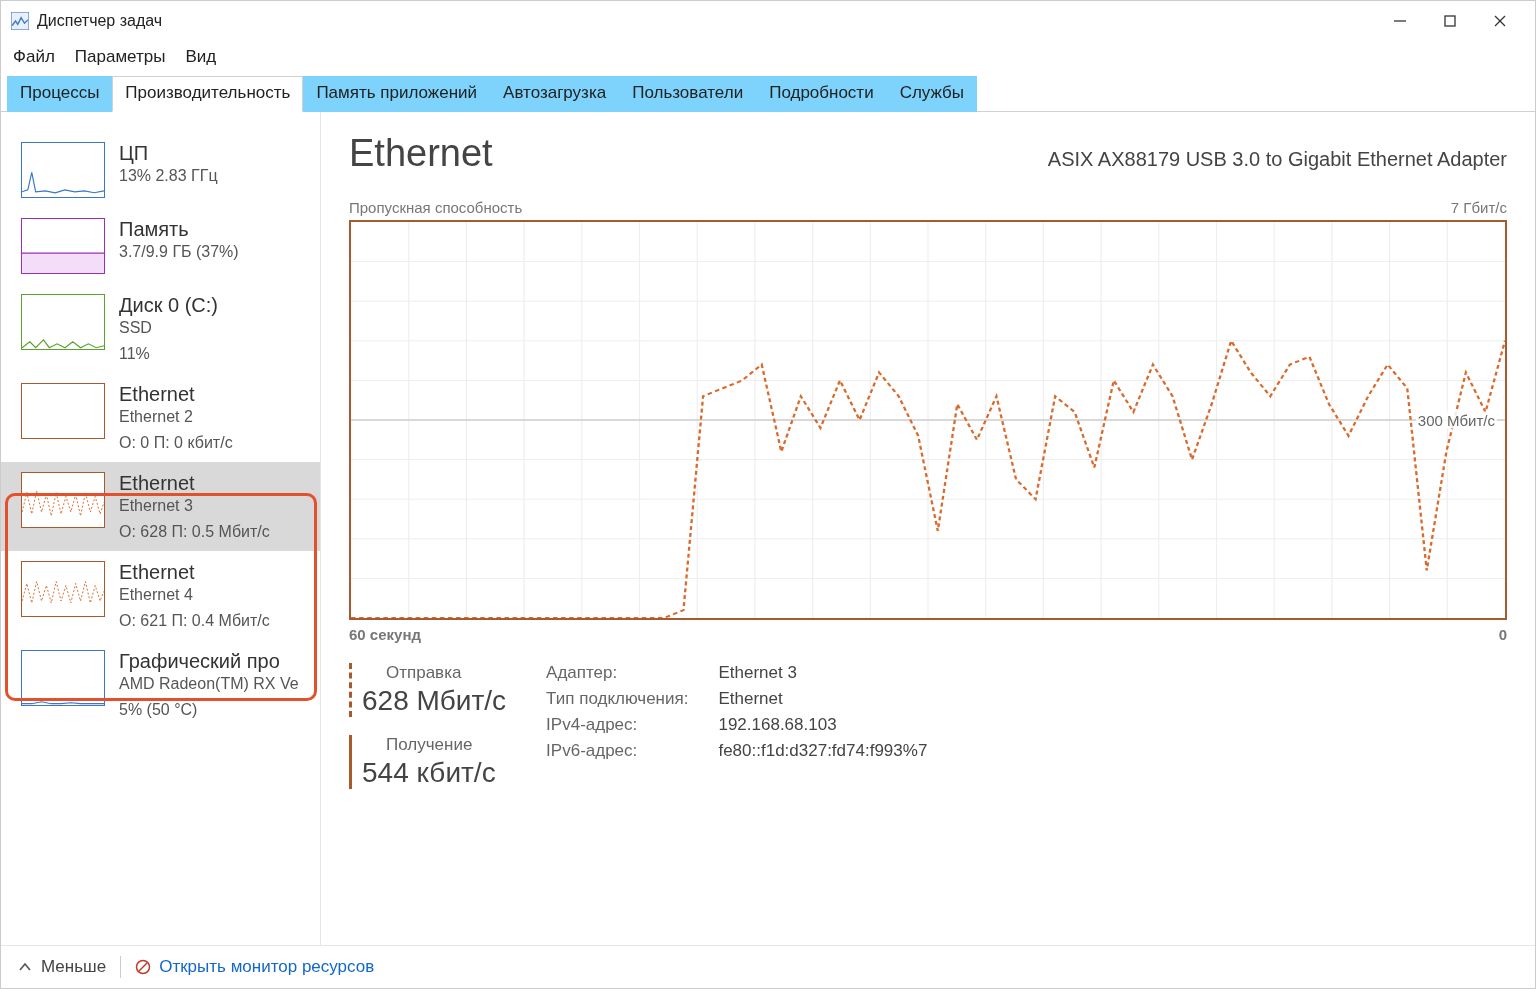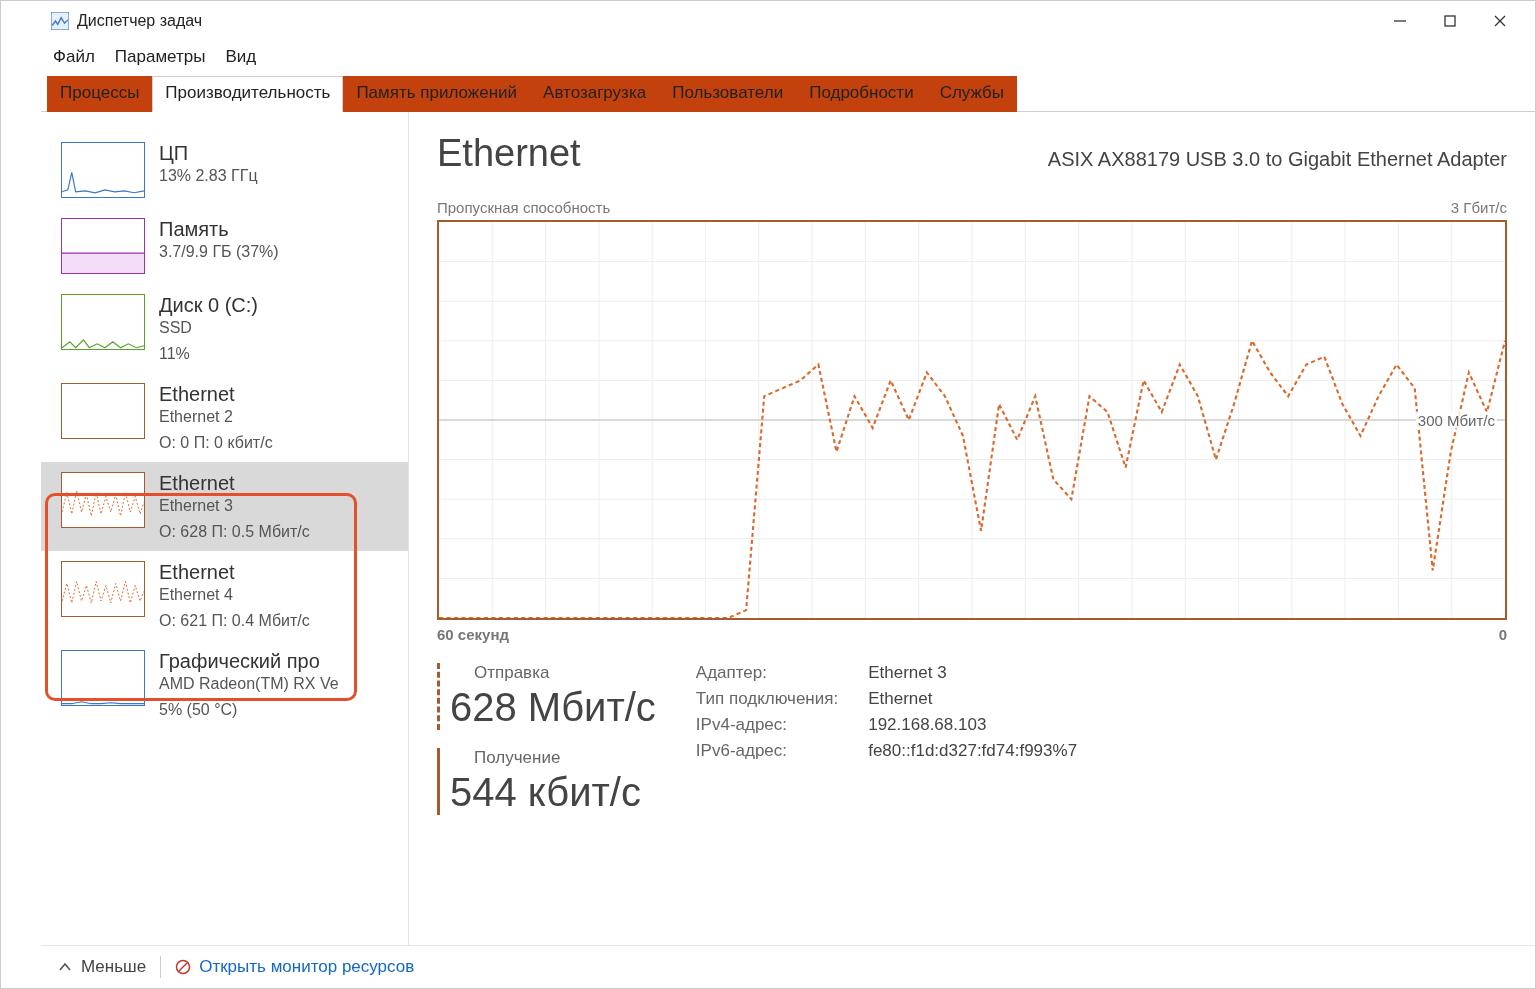--- a/index.html
+++ b/index.html
@@ -1,34 +1,34 @@
 <!DOCTYPE html>
 <html><head>
 <meta charset="utf-8">
 <style>
   * { box-sizing: border-box; margin: 0; padding: 0; }
   html, body { width: 1536px; height: 989px; font-family: "Segoe UI", Tahoma, sans-serif; font-size: 15px; color: #222; background: #fff; overflow: hidden; }
-  .window { display: flex; flex-direction: column; height: 100%; border: 1px solid #ccc; padding-left: 40px; }
+  .window { display: flex; flex-direction: column; height: 100%; border: 1px solid #ccc; }
   
   .titlebar { display: flex; align-items: center; height: 40px; padding: 0 10px; }
   .titlebar .app-icon { width: 18px; height: 18px; margin-right: 8px; }
   .titlebar .title { font-size: 16px; }
   .titlebar .spacer { flex: 1; }
   .win-btn { width: 50px; height: 40px; display: flex; align-items: center; justify-content: center; }
   .win-btn svg { width: 14px; height: 14px; }
   
   .menubar { display: flex; gap: 20px; padding: 6px 12px 8px 12px; font-size: 17px; }
   .menubar span { cursor: default; }
   
   .tabs { display: flex; border-bottom: 1px solid #d0d0d0; padding: 0 6px; font-size: 17px; }
-  .tab { padding: 6px 12px 8px 12px; border: 1px solid transparent; border-bottom: none; position: relative; top: 1px; background: #c2410c; }
+  .tab { padding: 6px 12px 8px 12px; border: 1px solid transparent; border-bottom: none; position: relative; top: 1px; background: #7dd3fc; }
   .tab.active { border-color: #d0d0d0; border-bottom: 1px solid #fff; background: #fff; }
   
   .content { flex: 1; display: flex; min-height: 0; }
-  .sidebar { width: 368px; border-right: 1px solid #e5e5e5; padding-top: 20px; overflow: visible; position: relative; }
+  .sidebar { width: 320px; border-right: 1px solid #e5e5e5; padding-top: 20px; overflow: visible; position: relative; }
   .side-item { display: flex; align-items: flex-start; padding: 10px 12px 10px 20px; gap: 14px; cursor: default; }
   .side-item.selected { background: #d9d9d9; }
   .thumb { width: 84px; height: 56px; border: 1px solid; flex-shrink: 0; position: relative; overflow: hidden; background: #fff; }
   .thumb svg { position: absolute; inset: 0; }
   .side-text .t1 { font-size: 20px; color: #333; }
   .side-text .t2 { font-size: 16px; color: #555; margin-top: 2px; }
   .side-text .t3 { font-size: 16px; color: #555; margin-top: 8px; white-space: nowrap; }
   .highlight-box { position: absolute; border: 3px solid #e2502c; border-radius: 10px; pointer-events: none; }
   
   .main { flex: 1; padding: 20px 28px 10px 28px; display: flex; flex-direction: column; min-width: 0; }
@@ -41,21 +41,21 @@
   .chart-box .midline { stroke: #ccc; stroke-width: 1.5; }
   .chart-box .series { fill: none; stroke: #d96a2b; stroke-width: 2; stroke-dasharray: 4 3; }
   .midlabel { position: absolute; right: 8px; top: 50%; transform: translateY(-50%); background: rgba(255,255,255,0.85); font-size: 15px; color: #666; padding: 0 2px; }
   .axis-labels { display: flex; justify-content: space-between; font-size: 15px; color: #777; margin-top: 6px; font-weight: bold; }
   
   .details { display: flex; gap: 40px; margin-top: 20px; }
   .metric-col { display: flex; flex-direction: column; gap: 18px; }
   .metric { border-left: 3px dashed #a65a2e; padding-left: 10px; }
   .metric.solid { border-left-style: solid; }
   .metric .lbl { font-size: 17px; color: #666; margin-left: 24px; }
-  .metric .val { font-size: 40px; color: #444; margin-top: 2px; white-space: nowrap; }
+  .metric .val { font-size: 28px; color: #444; margin-top: 2px; white-space: nowrap; }
   .info-table { display: grid; grid-template-columns: auto auto; column-gap: 30px; row-gap: 6px; font-size: 17px; color: #444; align-content: start; }
   .info-table .k { color: #666; }
   
   .footer { border-top: 1px solid #e5e5e5; display: flex; align-items: center; gap: 14px; padding: 10px 16px; font-size: 17px; }
   .footer .less { display: flex; align-items: center; gap: 8px; color: #444; }
   .footer .divider { width: 1px; height: 22px; background: #ccc; }
   .footer .resmon { display: flex; align-items: center; gap: 8px; color: #1268c9; }
   .footer svg { width: 16px; height: 16px; }
 </style>
 </head>
@@ -197,21 +197,21 @@
       <div class="highlight-box" style="left:4px; top:381px; width:312px; height:208px;"></div>
     </div>
 
     <div class="main">
       <div class="main-header">
         <div class="main-title">Ethernet</div>
         <div class="main-sub">ASIX AX88179 USB 3.0 to Gigabit Ethernet Adapter</div>
       </div>
       <div class="chart-labels">
         <span>Пропускная способность</span>
-        <span>3 Гбит/с</span>
+        <span>7 Гбит/с</span>
       </div>
       <div class="chart-box">
         <svg viewBox="0 0 1000 400" preserveAspectRatio="none" width="100%" height="100%">
           <g class="grid">
             <line x1="0" y1="40" x2="1000" y2="40"></line>
               <line x1="0" y1="80" x2="1000" y2="80"></line>
               <line x1="0" y1="120" x2="1000" y2="120"></line>
               <line x1="0" y1="160" x2="1000" y2="160"></line>
             <line x1="0" y1="240" x2="1000" y2="240"></line>
               <line x1="0" y1="280" x2="1000" y2="280"></line>

